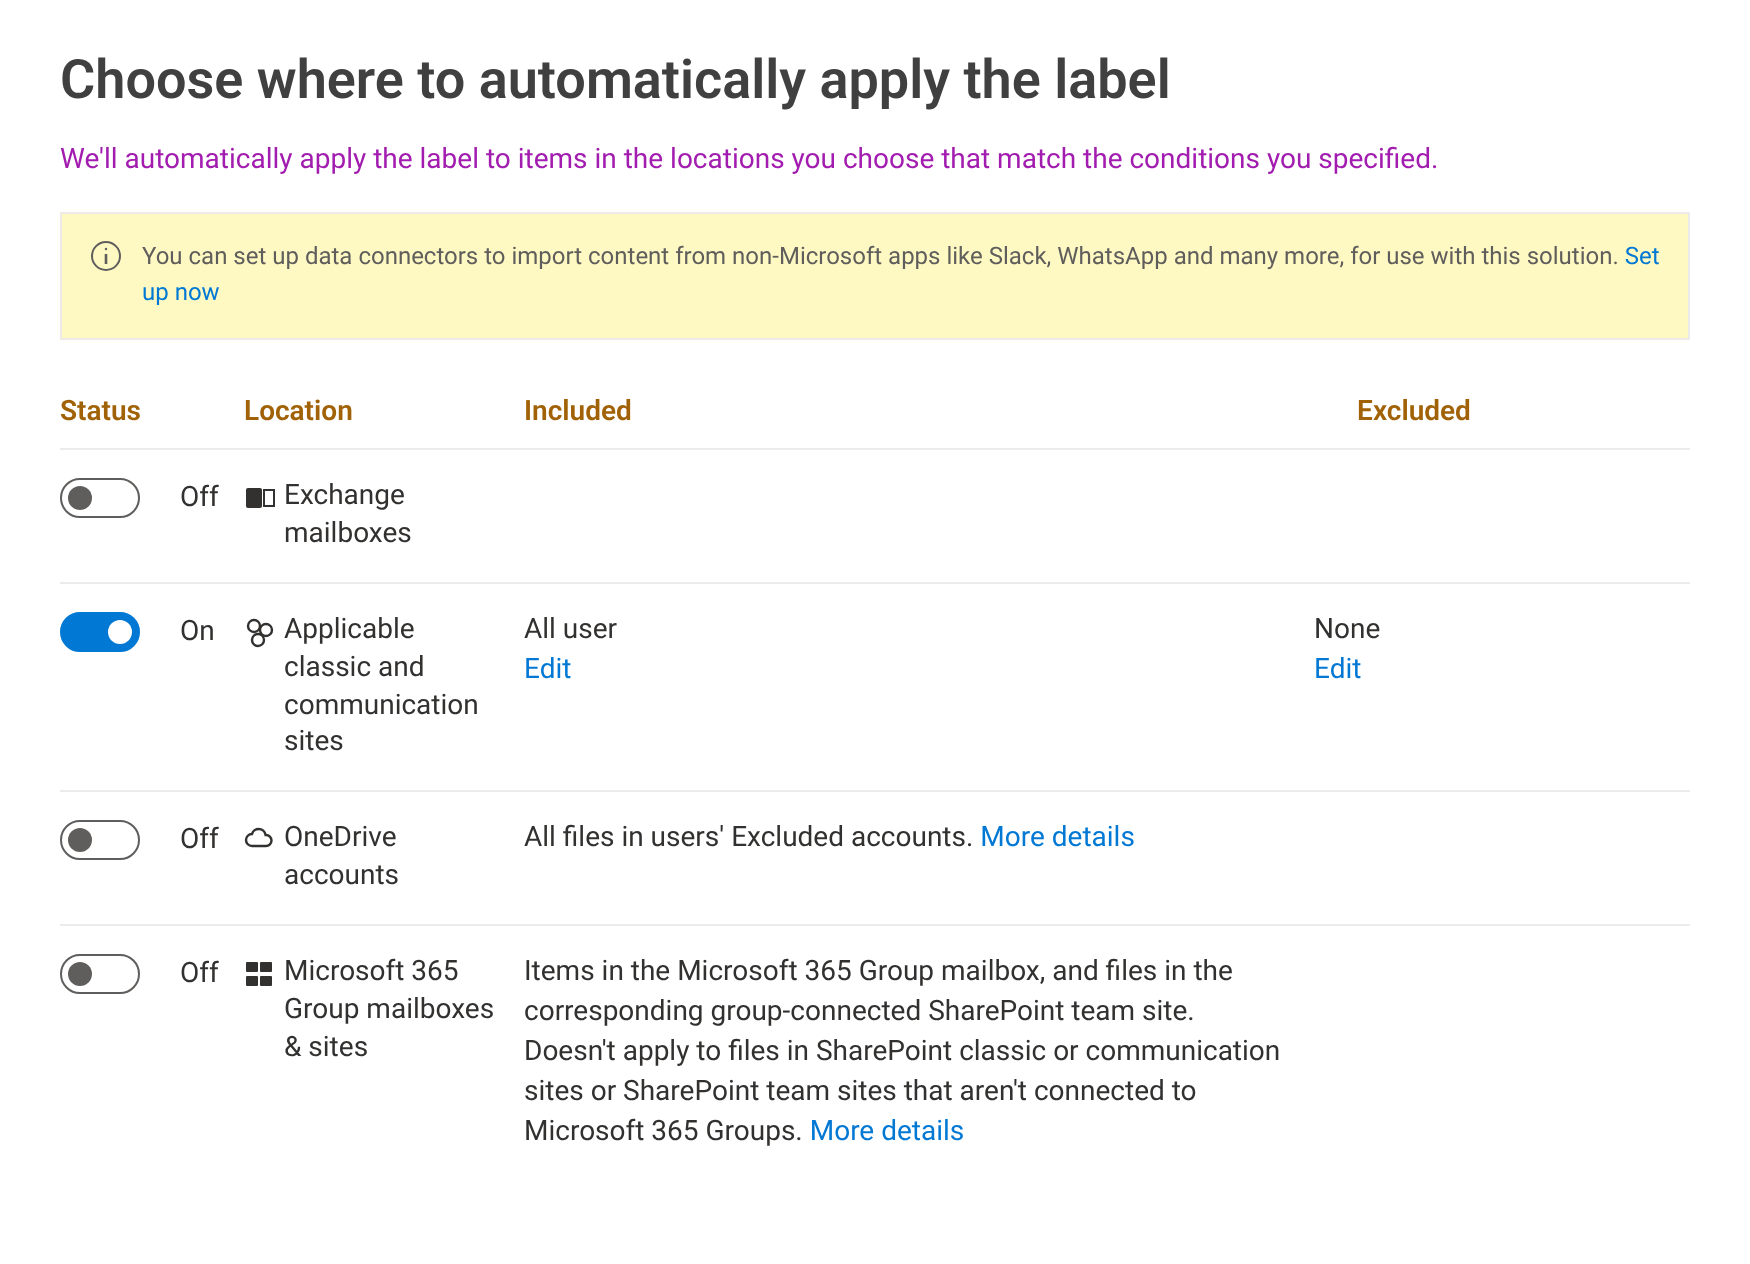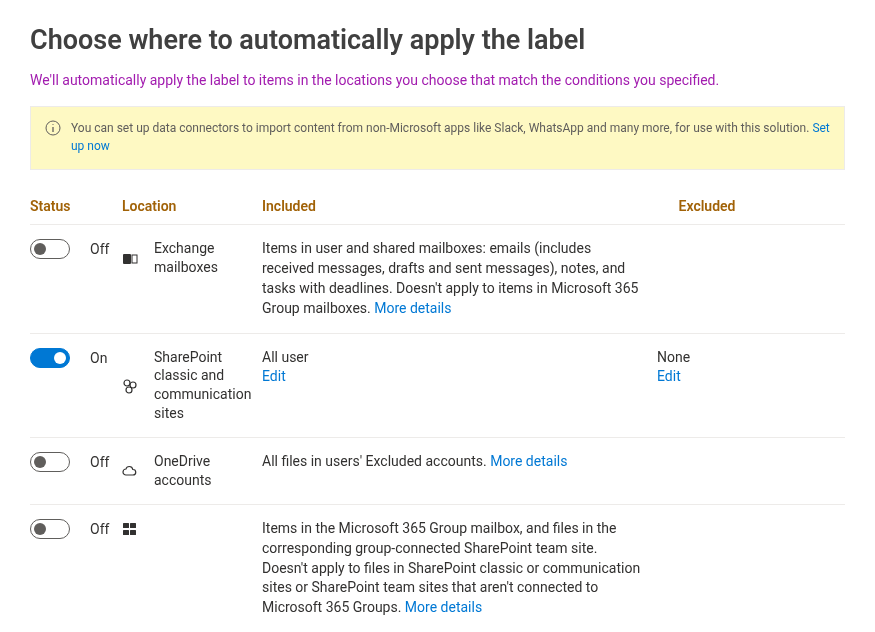--- a/index.html
+++ b/index.html
@@ -105,22 +105,22 @@
       position: absolute;
       top: 3px;
       right: 3px;
     }
     .toggle-label {
       font-size: 14px;
       color: #323130;
     }
     .location-cell {
       display: flex;
-      align-items: center;
-      gap: 16px;
+      align-items: flex-start;
+      gap: 4px;
       padding-right: 8px;
     }
     .loc-icon {
       width: 16px;
       height: 16px;
       flex-shrink: 0;
       margin-top: 2px;
       color: #323130;
     }
     .loc-name {
@@ -186,43 +186,40 @@
     </div>
     <div class="location-cell">
       <span class="loc-icon">
         <svg viewBox="0 0 16 16" fill="#323130">
             <rect x="1" y="3" width="8" height="10" rx="1"></rect>
             <rect x="10" y="4" width="5" height="8" fill="none" stroke="#323130" stroke-width="1"></rect>
           </svg>
       </span>
       <span class="loc-name">Exchange mailboxes</span>
     </div>
-    <div class="content-cell">
-      <span>Items in user and shared mailboxes: emails (includes received messages, drafts and sent messages), notes, and tasks with deadlines. Doesn't apply to items in Microsoft 365 Group mailboxes. </span><a href="#">More details</a>
-    </div>
     <div class="inc-exc"></div>
     <div class="inc-exc"></div>
   </div>
 
   <div class="table-row">
     <div class="status-cell">
       <div class="toggle on">
           <div class="knob"></div>
         </div>
       <span class="toggle-label">On</span>
     </div>
     <div class="location-cell">
       <span class="loc-icon">
         <svg viewBox="0 0 16 16" fill="none" stroke="#323130" stroke-width="1.2">
             <circle cx="5" cy="5" r="3"></circle>
             <circle cx="11" cy="7" r="3"></circle>
             <circle cx="7" cy="12" r="3"></circle>
           </svg>
       </span>
-      <span class="loc-name">SharePoint classic and communication sites</span>
+      <span class="loc-name">Applicable classic and communication sites</span>
     </div>
     <div class="inc-exc">
       <span class="inc-val">All user</span>
       <a href="#">Edit</a>
     </div>
     <div class="inc-exc">
       <span class="inc-val">None</span>
       <a href="#">Edit</a>
     </div>
   </div>
@@ -258,20 +255,21 @@
     </div>
     <div class="location-cell">
       <span class="loc-icon">
         <svg viewBox="0 0 16 16" fill="#323130">
             <rect x="1" y="2" width="6" height="5" rx="0.5"></rect>
             <rect x="8" y="2" width="6" height="5" rx="0.5"></rect>
             <rect x="1" y="9" width="6" height="5" rx="0.5"></rect>
             <rect x="8" y="9" width="6" height="5" rx="0.5"></rect>
           </svg>
       </span>
+      <span class="loc-name">Microsoft 365 Group mailboxes &amp; sites</span>
     </div>
     <div class="content-cell">
       <span>Items in the Microsoft 365 Group mailbox, and files in the corresponding group-connected SharePoint team site. Doesn't apply to files in SharePoint classic or communication sites or SharePoint team sites that aren't connected to Microsoft 365 Groups. </span><a href="#">More details</a>
     </div>
     <div class="inc-exc"></div>
     <div class="inc-exc"></div>
   </div>
 
 </div>
 

